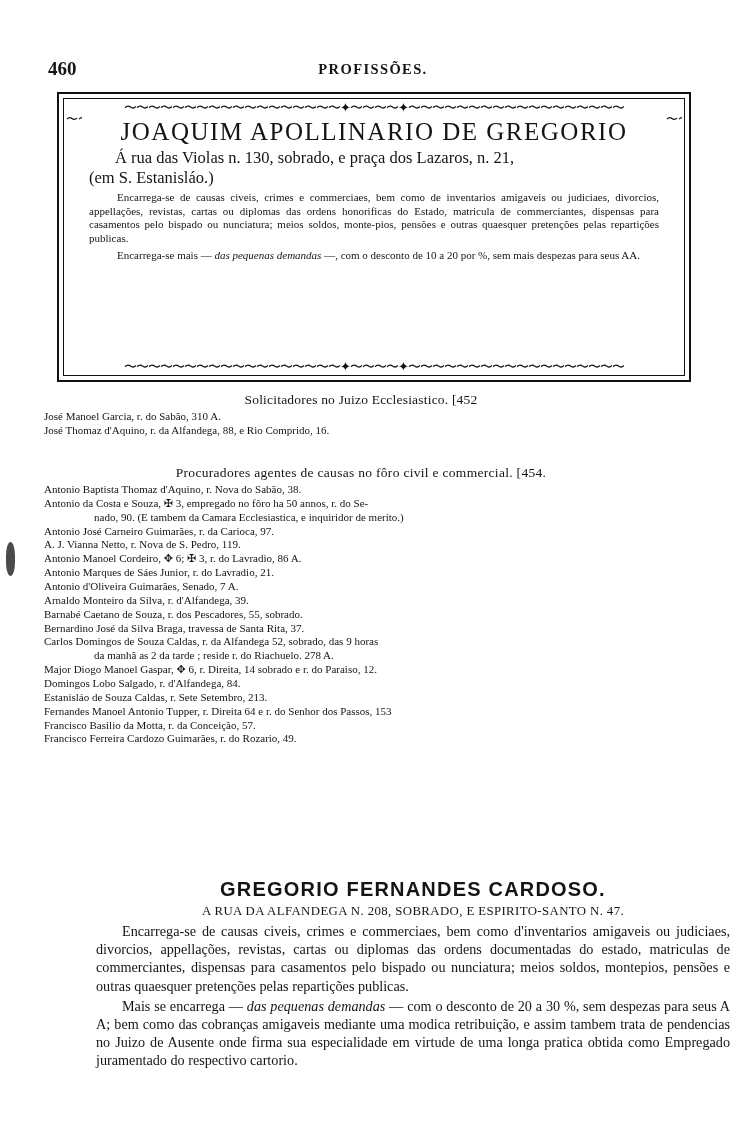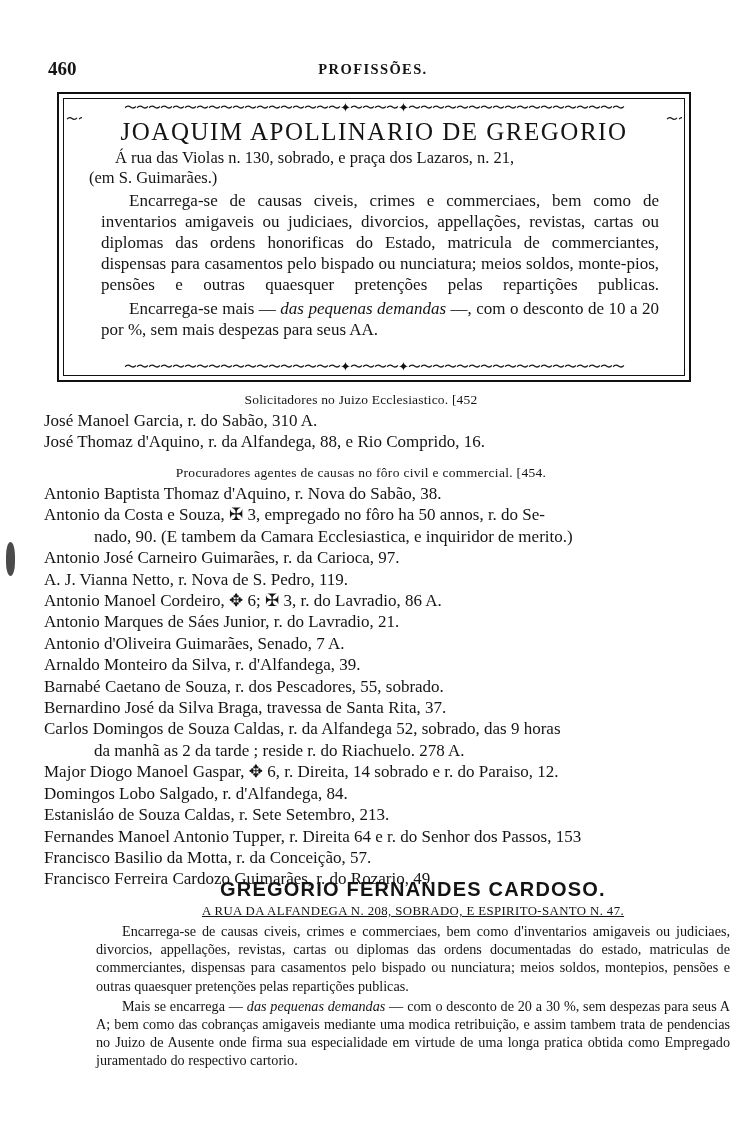--- a/index.html
+++ b/index.html
@@ -119,45 +119,45 @@
     text-indent: 26px;
     line-height: 1.22;
     margin: 0;
   }
   .ad-sub2 {
     font-size: 16.5px;
     line-height: 1.22;
     margin: 0;
   }
   .ad-para {
-    font-size: 17px;
+    font-size: 11px;
     text-align: justify;
     text-indent: 28px;
     line-height: 1.235;
-    margin: 3px 0 0 12px;
+    margin: 3px 0 0 0;
     text-align-last: justify;
   }
   .ad-para.last { text-align-last: left; }
   .ad-para em { font-style: italic; }
 
   
   .section {
     position: absolute;
     left: 44px;
     width: 634px;
   }
   .sec-head {
     text-align: center;
     font-size: 13.5px;
     letter-spacing: 0.2px;
     margin: 0 0 2px 0;
   }
   .sec-head.wide { letter-spacing: 0.3px; }
   .entry {
-    font-size: 17px;
+    font-size: 11px;
     line-height: 1.26;
     margin: 0;
     padding-left: 16px;
     text-indent: -16px;
   }
   .entry .cont {
     display: block;
     padding-left: 34px;
     text-indent: 0;
   }
@@ -175,21 +175,20 @@
     font-weight: bold;
     letter-spacing: 1.2px;
     margin: 0 0 3px 0;
     font-family: "Liberation Sans", sans-serif;
   }
   .ad2-addr {
     text-align: center;
     font-size: 12.8px;
     letter-spacing: 0.4px;
     margin: 0 0 3px 0;
-    text-decoration: underline;
   }
   .ad2-para {
     font-size: 14.2px;
     line-height: 1.28;
     text-align: justify;
     text-indent: 26px;
     margin: 0 0 2px 0;
     text-align-last: left;
   }
   .ad2-para em { font-style: italic; }
@@ -221,21 +220,21 @@
   <div class="ad-box">
     <div class="ad-inner"></div>
     <div class="wave top">〜〜〜〜〜〜〜〜〜〜〜〜〜〜〜〜〜〜✦〜〜〜〜✦〜〜〜〜〜〜〜〜〜〜〜〜〜〜〜〜〜〜</div>
     <div class="wave bottom">〜〜〜〜〜〜〜〜〜〜〜〜〜〜〜〜〜〜✦〜〜〜〜✦〜〜〜〜〜〜〜〜〜〜〜〜〜〜〜〜〜〜</div>
     <div class="side left">〜〜〜〜〜〜〜〜〜〜〜〜〜〜</div>
     <div class="side right">〜〜〜〜〜〜〜〜〜〜〜〜〜〜</div>
 
     <div class="ad-content">
       <div class="ad-title">JOAQUIM APOLLINARIO DE GREGORIO</div>
       <div class="ad-sub">Á rua das Violas n. 130, sobrado, e praça dos Lazaros, n. 21,</div>
-      <div class="ad-sub2">(em S. Guimarães.)</div>
+      <div class="ad-sub2">(em S. Estanisláo.)</div>
       <div class="ad-para">Encarrega-se de causas civeis, crimes e commerciaes, bem como de inventarios amigaveis ou judiciaes, divorcios, appellações, revistas, cartas ou diplomas das ordens honorificas do Estado, matricula de commerciantes, dispensas para casamentos pelo bispado ou nunciatura; meios soldos, monte-pios, pensões e outras quaesquer pretenções pelas repartições publicas.</div>
       <div class="ad-para last"><span>Encarrega-se mais — </span><em>das pequenas demandas</em><span> —, com o desconto de 10 a 20 por %, sem mais despezas para seus AA.</span></div>
     </div>
   </div>
 
   <div class="section" style="top:392px;">
     <div class="sec-head">Solicitadores no Juizo Ecclesiastico. [452</div>
     <div class="entry">José Manoel Garcia, r. do Sabão, 310 A.</div>
     <div class="entry">José Thomaz d'Aquino, r. da  Alfandega,  88, e Rio Comprido,  16.</div>
   </div>

